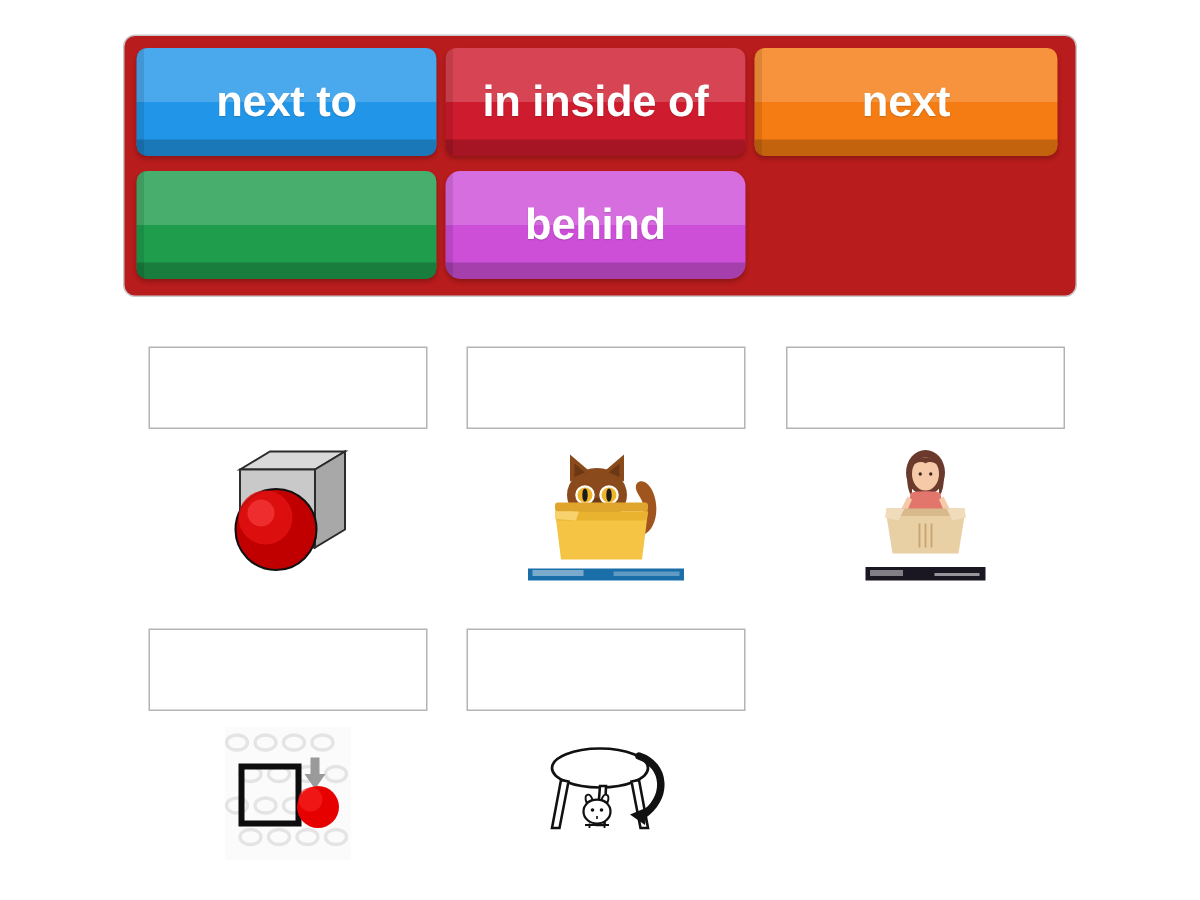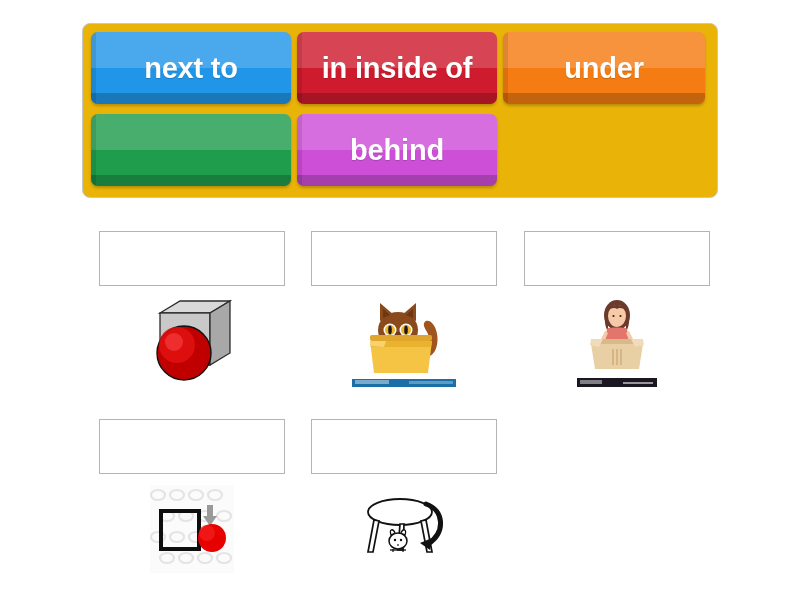--- a/index.html
+++ b/index.html
@@ -17,21 +17,21 @@
 
   
   #word-bank {
     position: absolute;
     left: 82px;
     top: 23px;
     width: 636px;
     height: 175px;
     border: 1px solid #c8c8c8;
     border-radius: 8px;
-    background: #eab308;
+    background: #b91c1c;
     box-sizing: border-box;
   }
   #word-bank-rows {
     position: absolute;
     left: 8px;
     top: 8px;
     width: 620px;
     display: flex;
     flex-wrap: wrap;
   }
@@ -203,30 +203,30 @@
       <span class="bevel-top"></span>
       <span class="bevel-side"></span>
       <span class="bevel-bottom"></span>
       <span class="label">in inside of</span>
     </div>
 
     <div class="tile tile-w3" style="background:#f57c12;">
       <span class="bevel-top"></span>
       <span class="bevel-side"></span>
       <span class="bevel-bottom"></span>
-      <span class="label">under</span>
+      <span class="label">next</span>
     </div>
 
     <div class="tile tile-w1" style="background:#1f9d4d;">
       <span class="bevel-top"></span>
       <span class="bevel-side"></span>
       <span class="bevel-bottom"></span>
     </div>
 
-    <div class="tile tile-w2" style="background:#cd4fd8;">
+    <div class="tile tile-w2" style="background:#cd4fd8;border-radius:10px;">
       <span class="bevel-top"></span>
       <span class="bevel-side"></span>
       <span class="bevel-bottom"></span>
       <span class="label">behind</span>
     </div>
 
   </div>
 </div>
 
 <div class="answer-row" id="answer-row-1">

